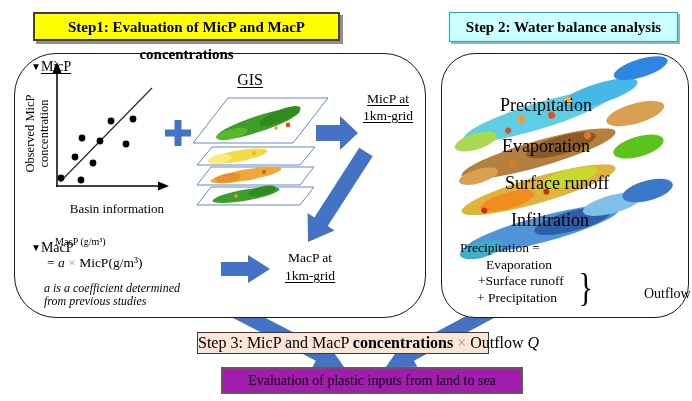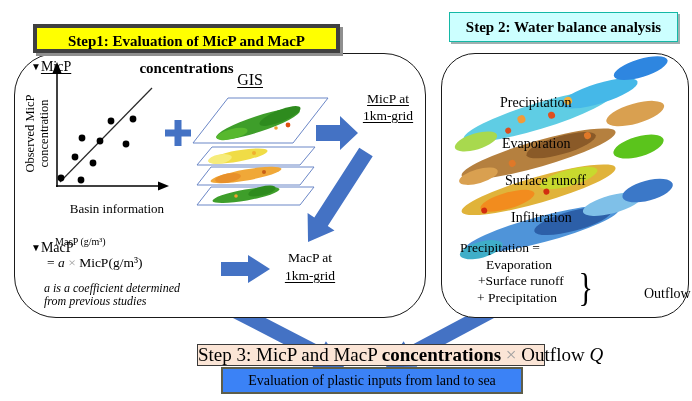--- a/index.html
+++ b/index.html
@@ -4,21 +4,21 @@
 <style>
   html,body{margin:0;padding:0;background:#fff;}
   #page{position:relative;width:692px;height:401px;background:#fff;overflow:hidden;
         font-family:"Liberation Serif",serif;color:#000;}
   .abs{position:absolute;}
   .z1{z-index:1}.z2{z-index:2}.z3{z-index:3}.z4{z-index:4}
 
   
   .title-box{box-sizing:border-box;text-align:center;font-weight:bold;font-size:15px;}
   #step1-title{left:33px;top:12px;width:307px;height:29px;line-height:27px;
-               background:#FFFF00;border:4px solid #404040;box-shadow:3px 3px 0 #8f8f8f;margin-top:12px;}
+               background:#FFFF00;border:2px solid #404040;box-shadow:3px 3px 0 #8f8f8f;}
   #step2-title{left:449px;top:12px;width:229px;height:30px;line-height:28px;
                background:#CCFFFF;border:1px solid #14b8a6;box-shadow:2px 2px 0 #9fb0b0;}
 
   
   .panel{box-sizing:border-box;background:#fff;border:1.5px solid #1a1a1a;}
   #left-panel{left:14px;top:53px;width:412px;height:265px;border-radius:42px;}
   #right-panel{left:441px;top:53px;width:248px;height:265px;border-radius:34px;}
   .u{text-decoration:underline;text-underline-offset:2px;}
   .marker{font-size:10px;vertical-align:1px;}
   .ital{font-style:italic;}
@@ -29,31 +29,31 @@
   #xlabel{left:52px;top:201px;width:112px;font-size:13px;text-align:right;}
   #micp-header{left:31px;top:59px;font-size:14px;}
   #gis-label{left:219px;top:71px;width:44px;text-align:right;font-size:16px;}
   #micp-result{left:350px;top:90px;width:76px;text-align:center;font-size:13.5px;line-height:17px;}
   #macp-header{left:31px;top:214px;font-size:14px;margin-top:26px;}
   #macp-f1{left:55px;top:236px;font-size:10px;}
   #macp-f2{left:47px;top:255px;font-size:13.5px;}
   #macp-note{left:44px;top:282px;font-size:12px;line-height:13px;font-style:italic;}
   #macp-result{left:270px;top:249px;width:80px;text-align:center;font-size:13.5px;line-height:18px;}
 
-  .map-label{font-size:14px;white-space:nowrap;}
+  .map-label{font-size:18px;white-space:nowrap;}
   #wb-eq{left:460px;top:240px;font-size:13.5px;line-height:16.5px;white-space:nowrap;}
   #wb-eq .l2{padding-left:26px;} #wb-eq .l3{padding-left:18px;} #wb-eq .l4{padding-left:17px;}
   #wb-brace{left:576px;top:268px;font-size:40px;transform:scaleX(.75);line-height:40px;}
   #wb-outflow{left:596px;top:286px;font-size:14px;white-space:nowrap;margin-left:48px;}
 
-  #step3-box{left:197px;top:344px;width:348px;height:22px;box-sizing:border-box;
+  #step3-box{left:197px;top:332px;width:292px;height:22px;box-sizing:border-box;
              background:#FBE5D6;border:1px solid #3a3a3a;text-align:center;
-             font-size:19px;line-height:20px;white-space:nowrap;}
+             font-size:16px;line-height:20px;white-space:nowrap;}
   #final-box{left:221px;top:367px;width:302px;height:27px;box-sizing:border-box;
-             background:#3b82f6;border:2px solid #5e5e4a;text-align:center;
+             background:#a21caf;border:2px solid #5e5e4a;text-align:center;
              font-size:14px;line-height:23px;}
   svg{display:block;}
   .noptr{pointer-events:none;}
 </style>
 </head>
 <body>
 
 <div id="page">
 
   <svg class="abs z1 noptr" style="left:0;top:0" width="692" height="401" viewBox="0 0 692 401">

